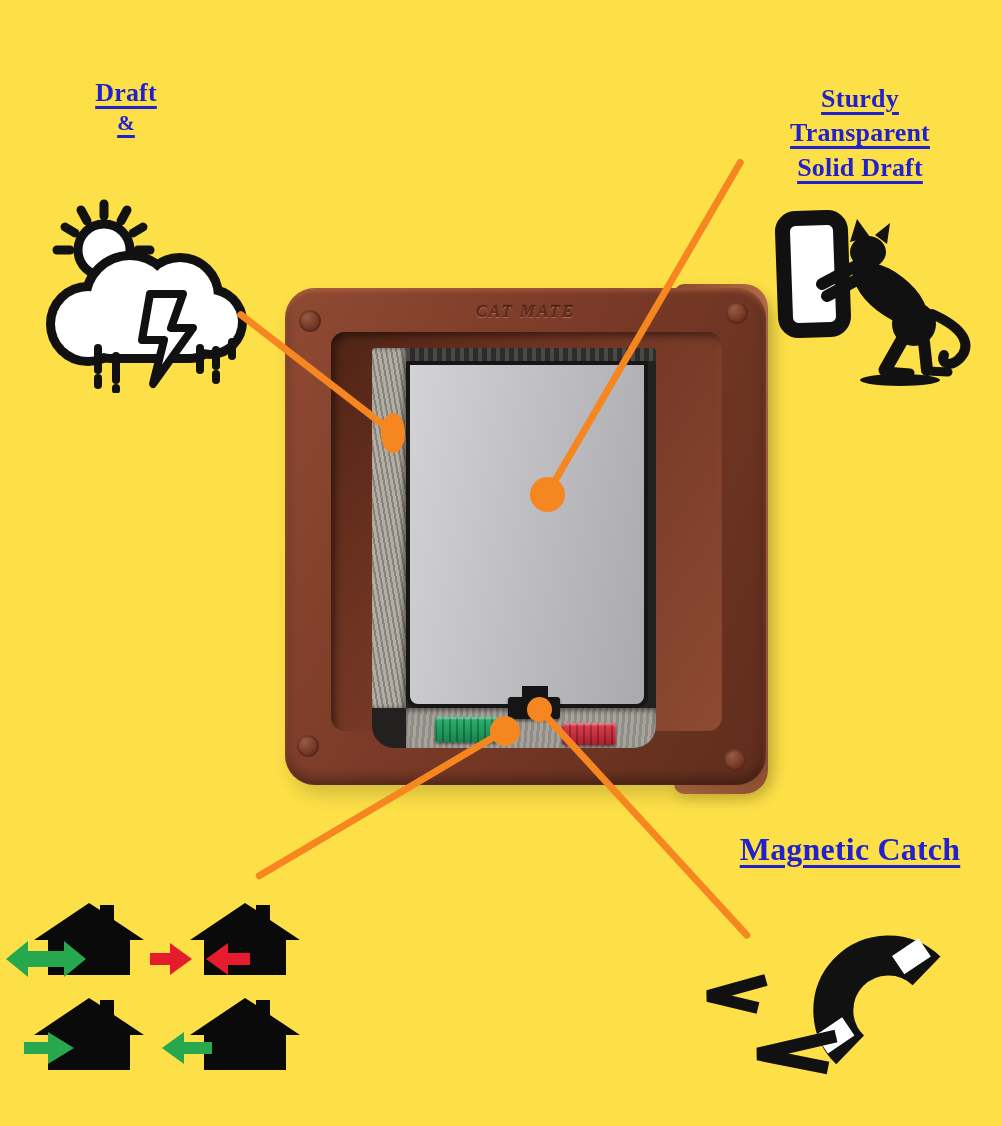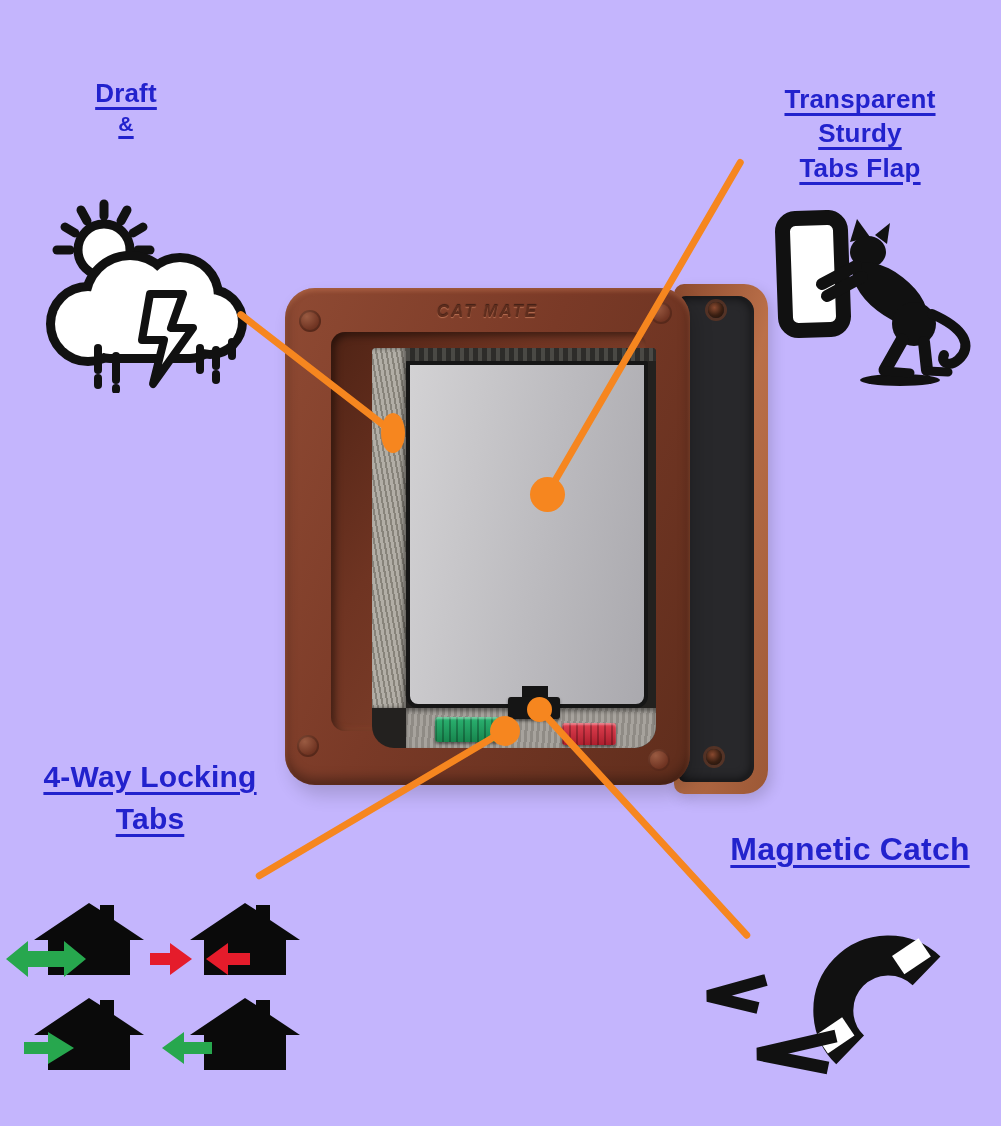--- a/index.html
+++ b/index.html
@@ -1,18 +1,18 @@
 <!DOCTYPE html>
 <html><head>
 <meta charset="utf-8">
 <style>
   html,body{margin:0;padding:0;background:#fff;}
   #stage{
-    position:relative;width:1001px;height:1126px;background:#c4b5fd;overflow:hidden;
-    font-family:Liberation Sans, sans-serif;
+    position:relative;width:1001px;height:1126px;background:#fde047;overflow:hidden;
+    font-family:Liberation Serif, serif;
   }
   
   .label{
     position:absolute;color:#2222cd;font-weight:bold;text-align:center;
     line-height:1.32;letter-spacing:.2px;
   }
   .label span{display:block;}
   .label .u{text-decoration:underline;text-decoration-thickness:2.5px;text-underline-offset:5px;}
   #label-tl{left:15px;top:76px;width:222px;font-size:26px;}
   #label-tl .amp{font-size:21px;}
@@ -35,21 +35,21 @@
   .rear-screw{
     position:absolute;width:16px;height:16px;border-radius:50%;
     background:radial-gradient(circle at 40% 35%, #8a4a30 0%, #3a1f12 55%, #1c0f08 100%);
     box-shadow:0 0 0 3px rgba(120,60,35,.55);
   }
   #rear-screw-top{left:34px;top:18px;}
   #rear-screw-bottom{left:32px;top:465px;}
 
   
   #front-frame{
-    position:absolute;left:285px;top:288px;width:405px;height:497px;border-radius:30px;
+    position:absolute;left:285px;top:288px;width:481px;height:497px;border-radius:30px;
     background:linear-gradient(115deg,#8f4a33 0%,#7a3a27 45%,#5f2d1c 100%);
     box-shadow:inset 0 3px 5px rgba(255,160,110,.30), inset 0 -6px 12px rgba(0,0,0,.35),
                6px 10px 18px rgba(0,0,0,.16);
   }
   #frame-bevel{
     position:absolute;left:46px;top:44px;right:44px;bottom:54px;border-radius:14px;
     background:linear-gradient(125deg,#4f2315 0%,#6f3422 35%,#8d4a33 100%);
     box-shadow:inset 3px 3px 8px rgba(0,0,0,.55), inset -2px -2px 6px rgba(255,140,90,.18);
   }
   #brand-plate{
@@ -139,27 +139,23 @@
 </head>
 <body>
 
 <div id="stage">
 
   <div id="label-tl" class="label">
     <span class="u">Draft</span>
     <span class="u amp">&amp;</span>
   </div>
   <div id="label-tr" class="label">
+    <span class="u">Sturdy</span>
     <span class="u">Transparent</span>
-    <span class="u">Sturdy</span>
-    <span class="u">Tabs Flap</span>
-  </div>
-  <div id="label-bl" class="label">
-    <span class="u">4-Way Locking</span>
-    <span class="u">Tabs</span>
+    <span class="u">Solid Draft</span>
   </div>
   <div id="label-br" class="label">
     <span class="u">Magnetic Catch</span>
   </div>
 
   <svg id="weather-icon" class="icon" width="212" height="195" viewBox="0 0 212 195">
     <g stroke="#111" stroke-width="9" stroke-linecap="round">
       <line x1="28" y1="52" x2="15" y2="52"></line>
       <line x1="33" y1="35" x2="23" y2="29"></line>
       <line x1="45" y1="23" x2="39" y2="12"></line>

